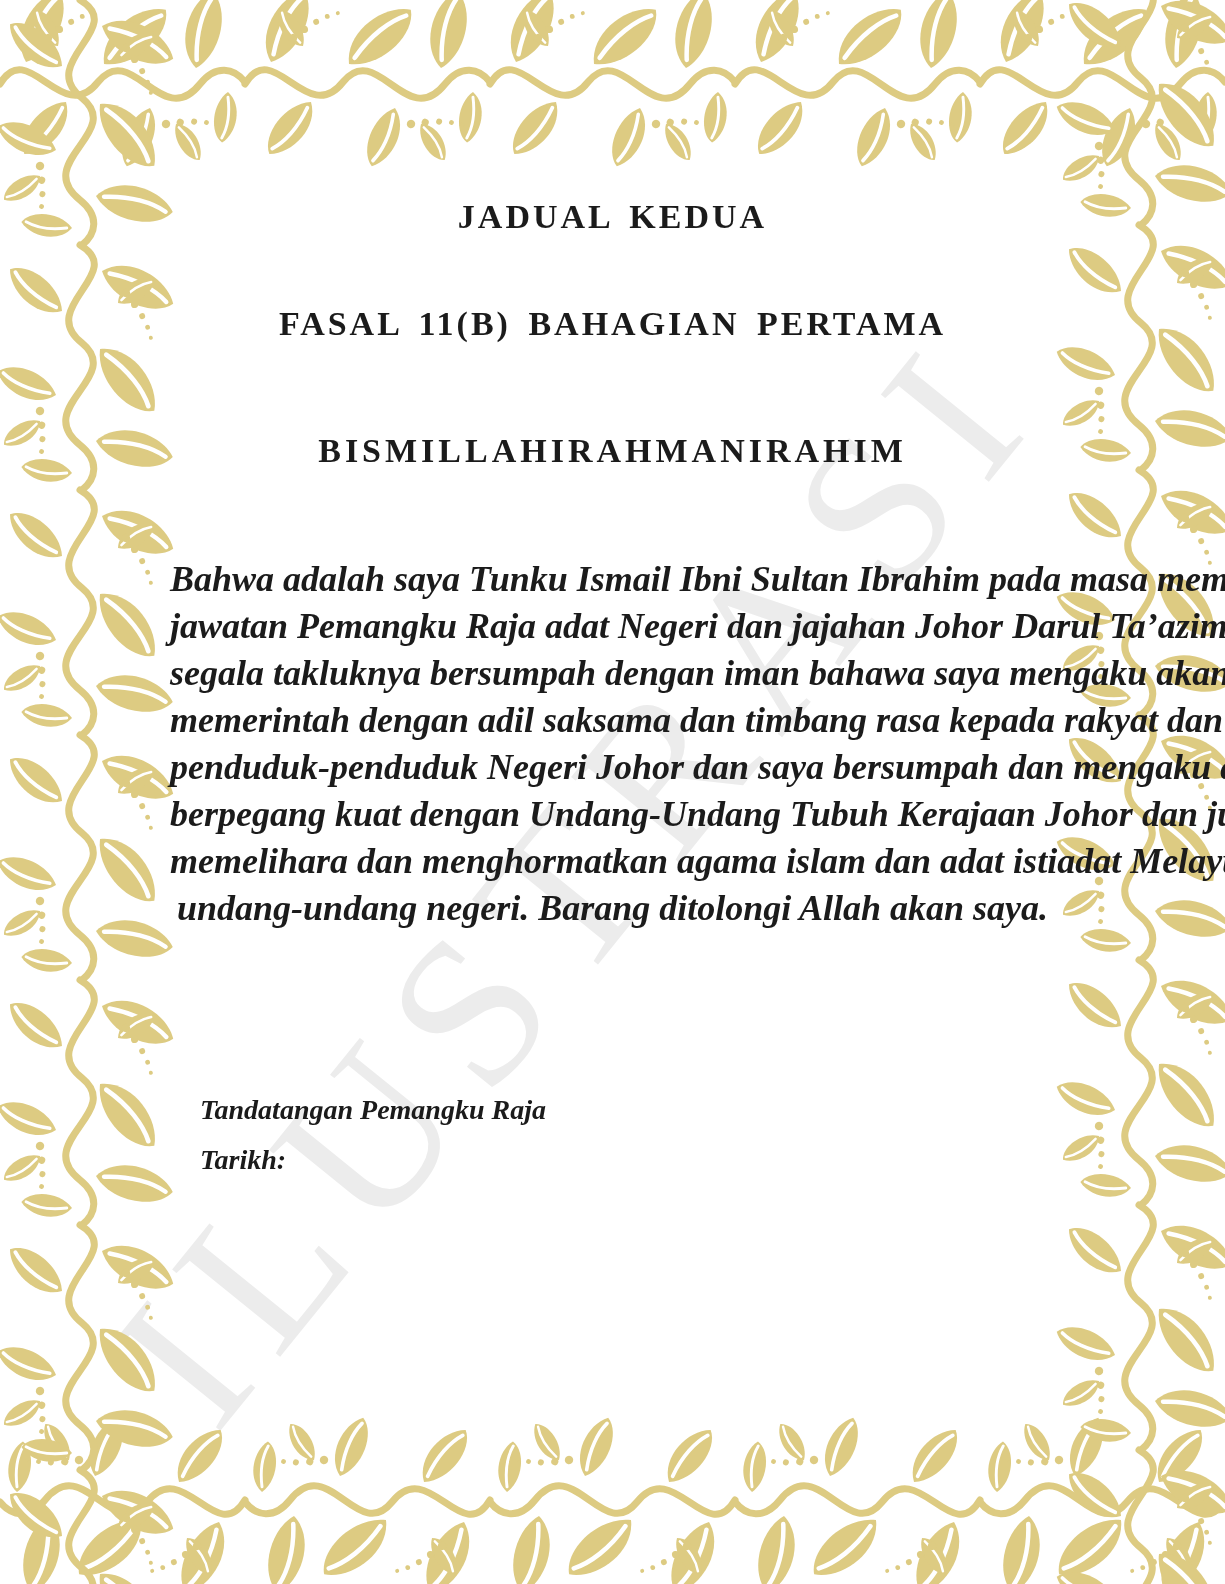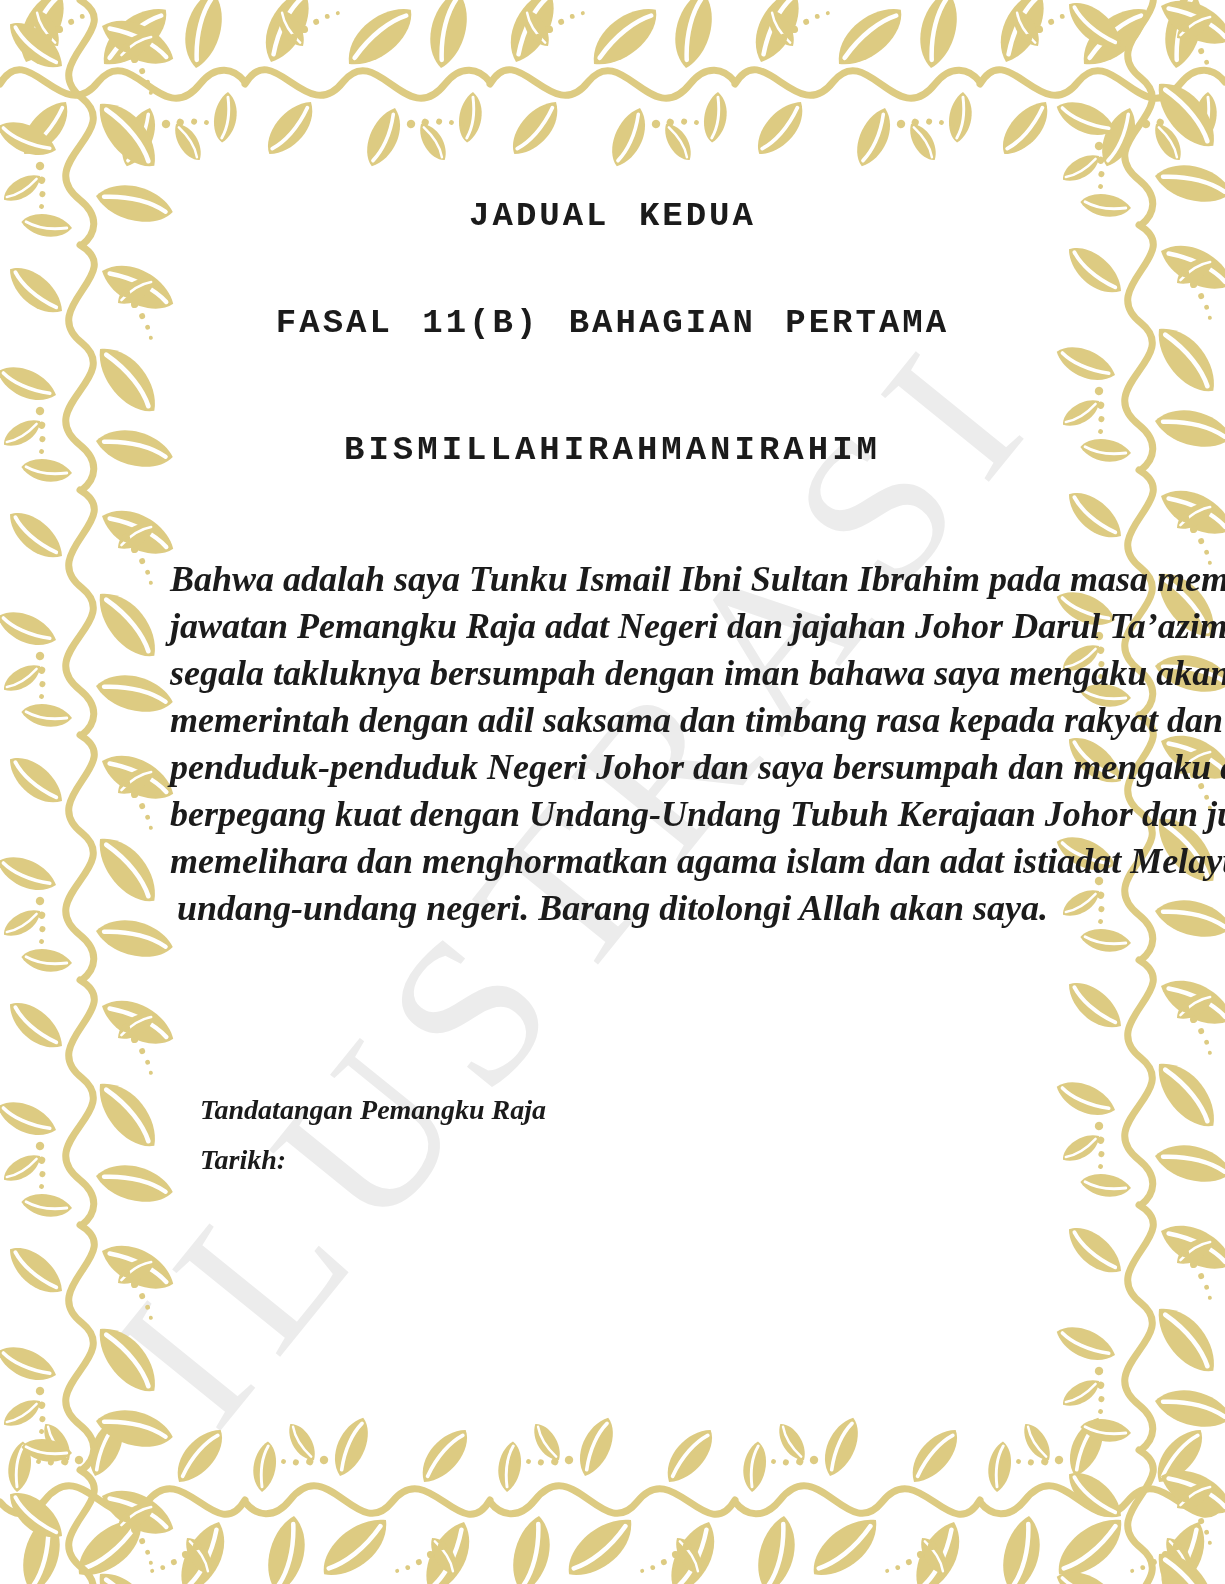--- a/index.html
+++ b/index.html
@@ -40,21 +40,21 @@
   .gs{stroke:var(--border-gold);fill:none;stroke-linecap:round;}
   .vein{stroke:var(--background);fill:none;stroke-linecap:round;}
   
   .content{
     position:absolute;
     left:170px;right:170px;top:0;
     z-index:3;
     text-align:center;
   }
   .heading{
-    font-family:Liberation Mono, monospace;
+    font-family:Liberation Serif, serif;
     font-weight:700;
     font-size:34px;
     line-height:41px;
     letter-spacing:3px;
     word-spacing:6px;
     margin:0;
     text-align:center;
   }
   .h1{margin-top:196px;}
   .h2{margin-top:66px;}

